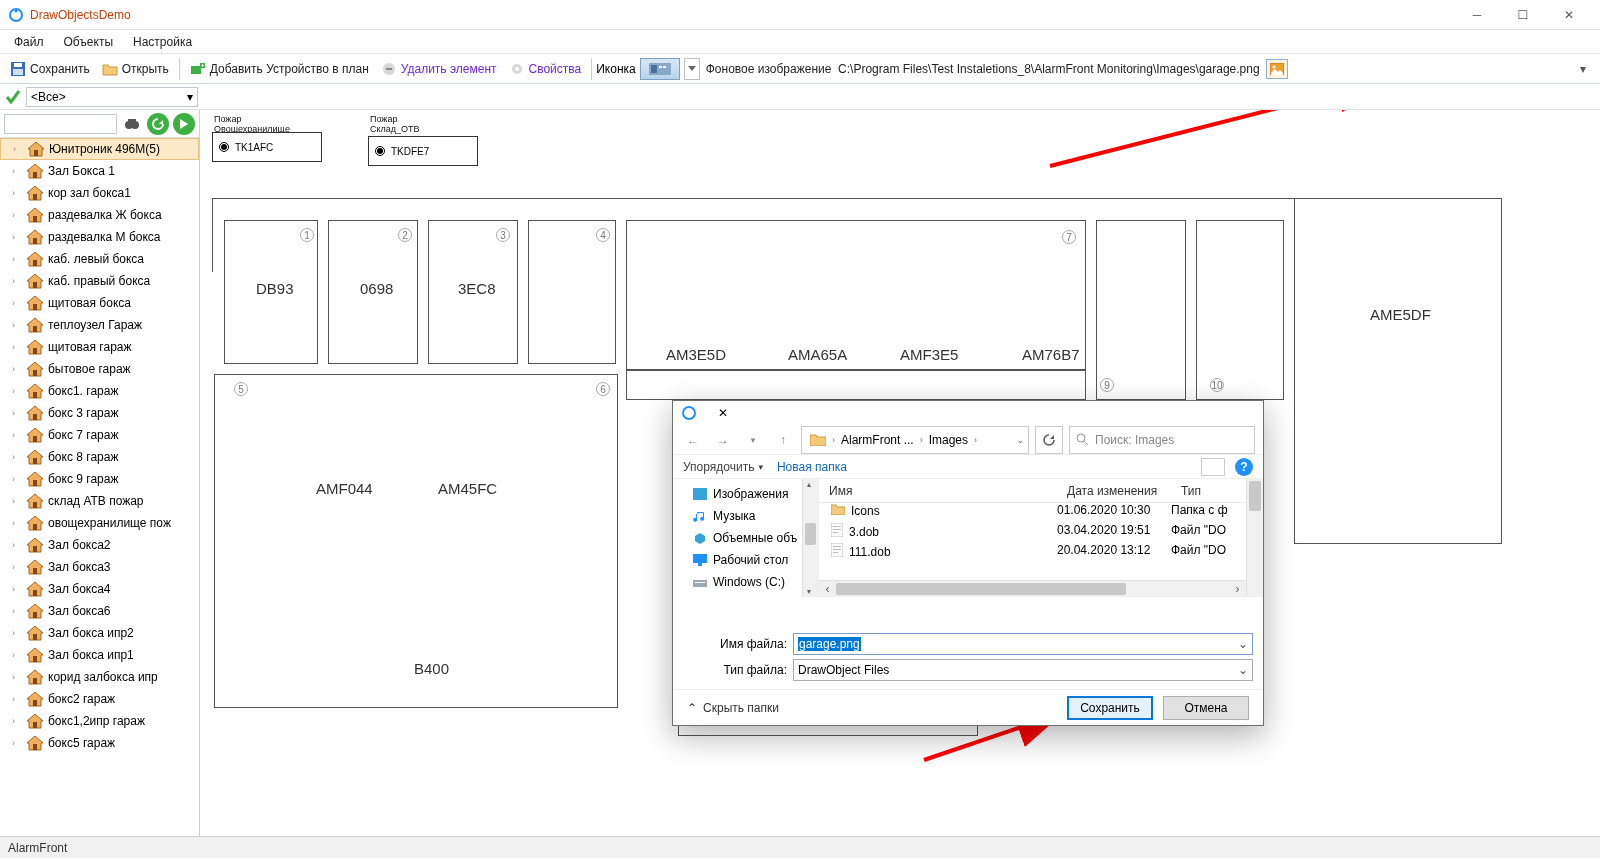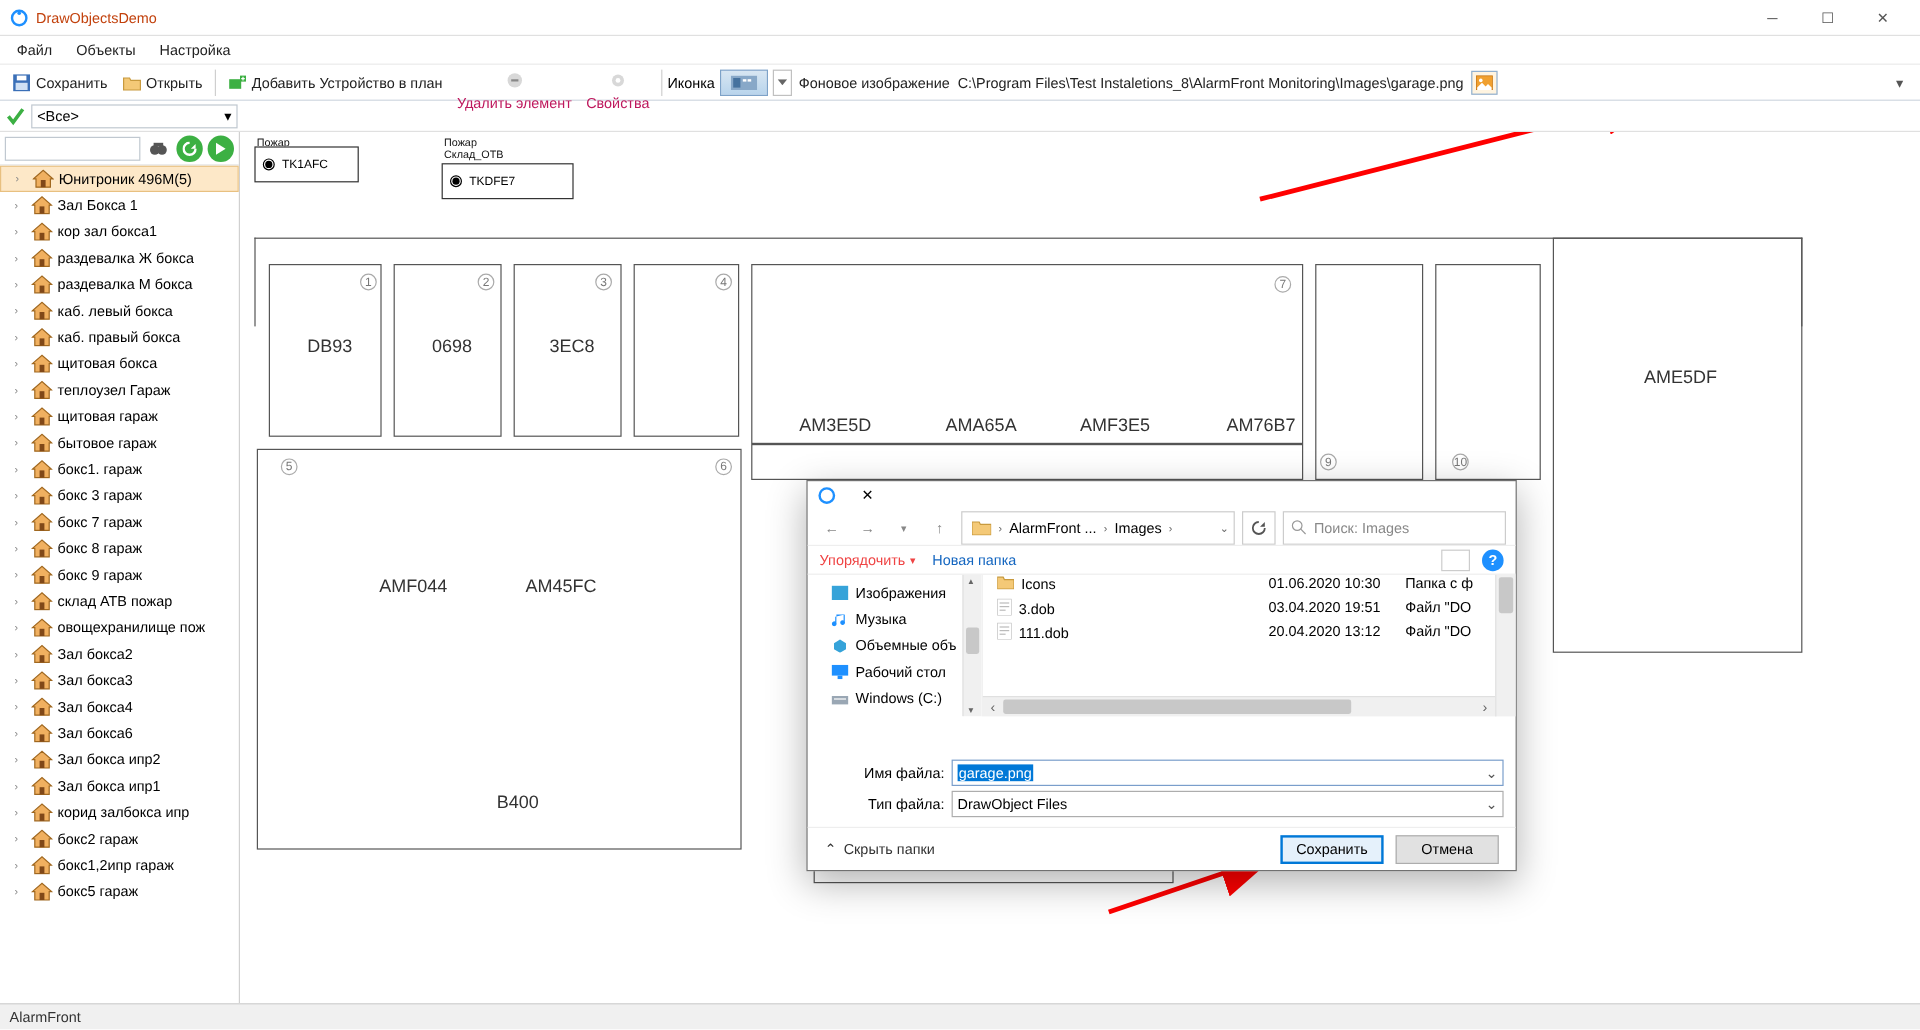--- a/index.html
+++ b/index.html
@@ -11,21 +11,21 @@
 .titlebar .title { flex: 1; color: #c2410c; }
 .titlebar .win-btn { width: 46px; height: 30px; display: flex; align-items: center; justify-content: center; color: #555; }
 
 
 .menubar { height: 24px; display: flex; align-items: center; padding: 0 6px; gap: 4px; border-bottom: 1px solid #e8e8e8; }
 .menubar span { padding: 2px 8px; color: #222; }
 
 
 .toolbar { height: 30px; display: flex; align-items: center; padding: 0 4px; border-bottom: 1px solid #d0d8e0; background: #fff; gap: 0; }
 .tbtn { display: flex; align-items: center; padding: 2px 6px; gap: 4px; color: #222; height: 24px; }
-.tbtn.disabled { color: #be185d; flex-direction: column; }
+.tbtn.disabled { color: #6d28d9; }
 .tbtn .ic { width: 16px; height: 16px; display: inline-block; }
 .tsep { width: 1px; height: 22px; background: #cfcfcf; margin: 0 4px; }
 .iconka-box { display: flex; align-items: center; gap: 4px; }
 .iconka-sel { width: 40px; height: 22px; background: linear-gradient(#d8e6f2,#b8d4ec); border: 1px solid #7da2c8; display: flex; align-items: center; justify-content: center; }
 .iconka-dd { width: 16px; height: 22px; border: 1px solid #c0c0c0; display: flex; align-items: center; justify-content: center; }
 .bg-label { padding: 0 6px; color: #222; white-space: nowrap; }
 .bg-btn { width: 22px; height: 20px; border: 1px solid #90b0d0; background: #fff4e0; display: flex; align-items: center; justify-content: center; }
 .dd-far { margin-left: auto; width: 16px; color: #555; }
 
 
@@ -71,21 +71,21 @@
 .dlg-title .t { flex: 1; }
 .dlg-close { width: 40px; text-align: center; }
 .dlg-nav { height: 36px; display: flex; align-items: center; padding: 0 8px; gap: 6px; }
 .navbtn { width: 24px; height: 24px; display: flex; align-items: center; justify-content: center; color: #888; }
 .crumb { flex: 1; height: 28px; border: 1px solid #ccc; display: flex; align-items: center; padding: 0 4px; gap: 2px; }
 .crumb .seg { padding: 0 4px; display: flex; align-items: center; gap: 3px; }
 .crumb .chev { color: #666; font-size: 9px; }
 .refresh { width: 28px; height: 28px; border: 1px solid #ccc; display: flex; align-items: center; justify-content: center; }
 .dlg-search { width: 186px; height: 28px; border: 1px solid #ccc; display: flex; align-items: center; padding: 0 6px; color: #888; gap: 6px; }
 .dlg-bar { height: 30px; display: flex; align-items: center; padding: 0 10px; gap: 14px; border-top: 1px solid #eee; border-bottom: 1px solid #eee; }
-.dlg-bar .org { color: #ef4444; display: flex; align-items: center; gap: 4px; }
+.dlg-bar .org { color: #404040; display: flex; align-items: center; gap: 4px; }
 .dlg-bar .np { color: #1466c0; }
 .dlg-bar .right { margin-left: auto; display: flex; align-items: center; gap: 10px; }
 .view-ic { width: 24px; height: 18px; border: 1px solid #ccc; }
 .help-ic { width: 18px; height: 18px; border-radius: 50%; background: #1e90ff; color: #fff; display: flex; align-items: center; justify-content: center; font-weight: bold; }
 
 .dlg-body { flex: 1; display: flex; position: relative; }
 .dlg-tree { width: 146px; border-right: 1px solid #eee; padding: 4px 0; overflow: hidden; position: relative; }
 .dlg-tree-item { display: flex; align-items: center; height: 22px; padding: 0 6px 0 20px; gap: 6px; white-space: nowrap; }
 .dlg-tree-scroll { position: absolute; right: 0; top: 0; bottom: 0; width: 16px; background: #f0f0f0; border-left: 1px solid #e0e0e0; }
 .dlg-tree-scroll .thumb { position: absolute; left: 2px; right: 2px; top: 44px; height: 22px; background: #c8c8c8; border-radius: 2px; }
@@ -473,21 +473,21 @@
           </div>
         </div>
     </div>
   </div>
 
   <div class="canvas">
 
     <div class="dev-title" style="left:14px;top:4px">
       <span>Пожар</span><br><span>Овощехранилище</span>
     </div>
-    <div class="dev-box" style="left:12px;top:12px;width:87px">
+    <div class="dev-box" style="left:12px;top:22px;width:110px">
       <span class="radio on"></span>
       <span>TK1AFC</span>
     </div>
     <div class="dev-title" style="left:170px;top:4px">
       <span>Пожар</span><br><span>Склад_ОТВ</span>
     </div>
     <div class="dev-box" style="left:168px;top:26px;width:110px">
       <span class="radio on"></span>
       <span>TKDFE7</span>
     </div>
@@ -633,20 +633,25 @@
             </svg></span>
           <span>Windows (C:)</span>
         </div>
       <div class="dlg-tree-scroll">
           <span style="position:absolute;top:1px;left:4px;font-size:8px;color:#666">▴</span>
           <div class="thumb"></div>
           <span style="position:absolute;bottom:1px;left:4px;font-size:8px;color:#666">▾</span>
         </div>
     </div>
     <div class="dlg-list">
+      <div class="dlg-cols">
+        <div class="col-name">Имя</div>
+        <div class="col-date">Дата изменения</div>
+        <div class="col-type">Тип</div>
+      </div>
       <div id="dlg-rows">
           <div class="dlg-row">
             <div class="n">
               <span><svg width="14" height="12">
                   <path d="M0 2h5l1 2h8v8H0z" fill="#f4c977" stroke="#c89a3e"></path>
                 </svg></span>
               <span>Icons</span>
             </div>
             <div class="d">01.06.2020 10:30</div>
             <div class="ty">Папка с ф</div>

